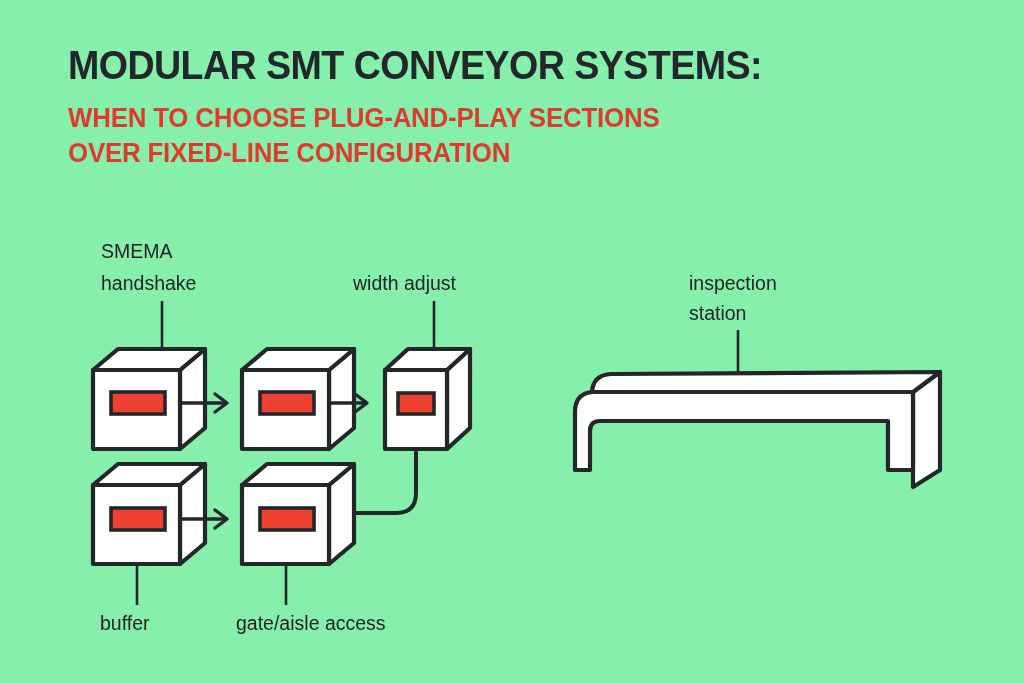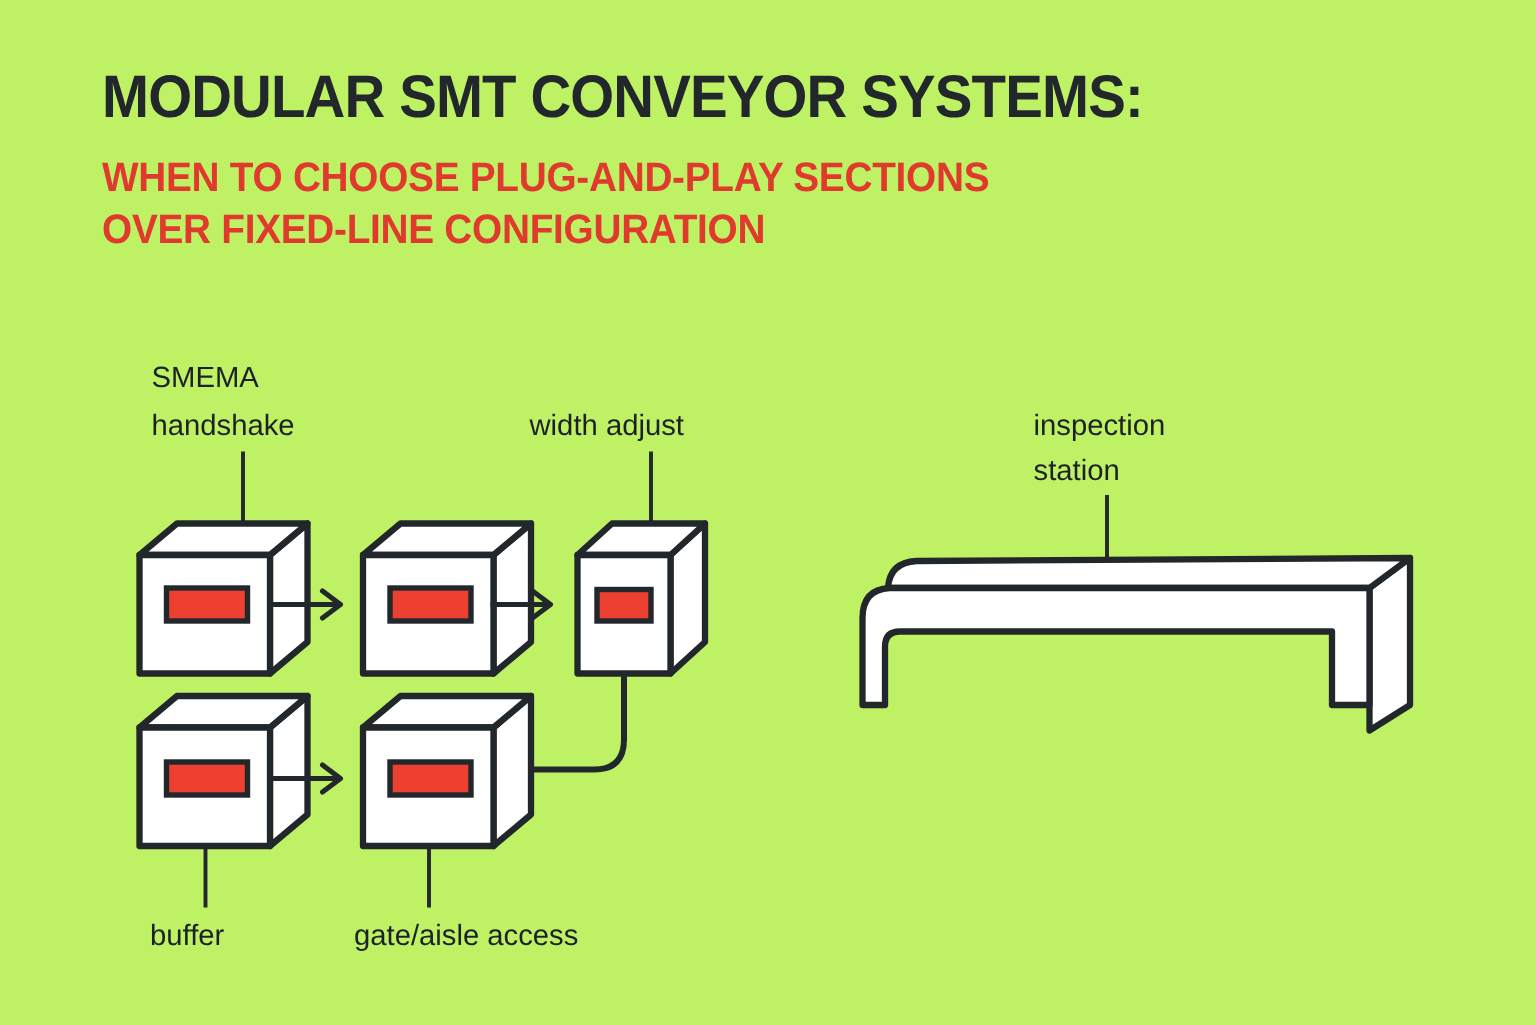--- a/index.html
+++ b/index.html
@@ -12,21 +12,21 @@
     height: 683px;
     background: #fbfaf9;
     font-family: "Liberation Sans", sans-serif;
     overflow: hidden;
     position: relative;
   }
   #page {
     position: relative;
     width: 1024px;
     height: 683px;
-    background: #bef264;
+    background: #86efac;
   }
 
   
   .title-block {
     position: absolute;
     left: 68px;
     top: 42px;
     width: 900px;
   }
   .title-main {

